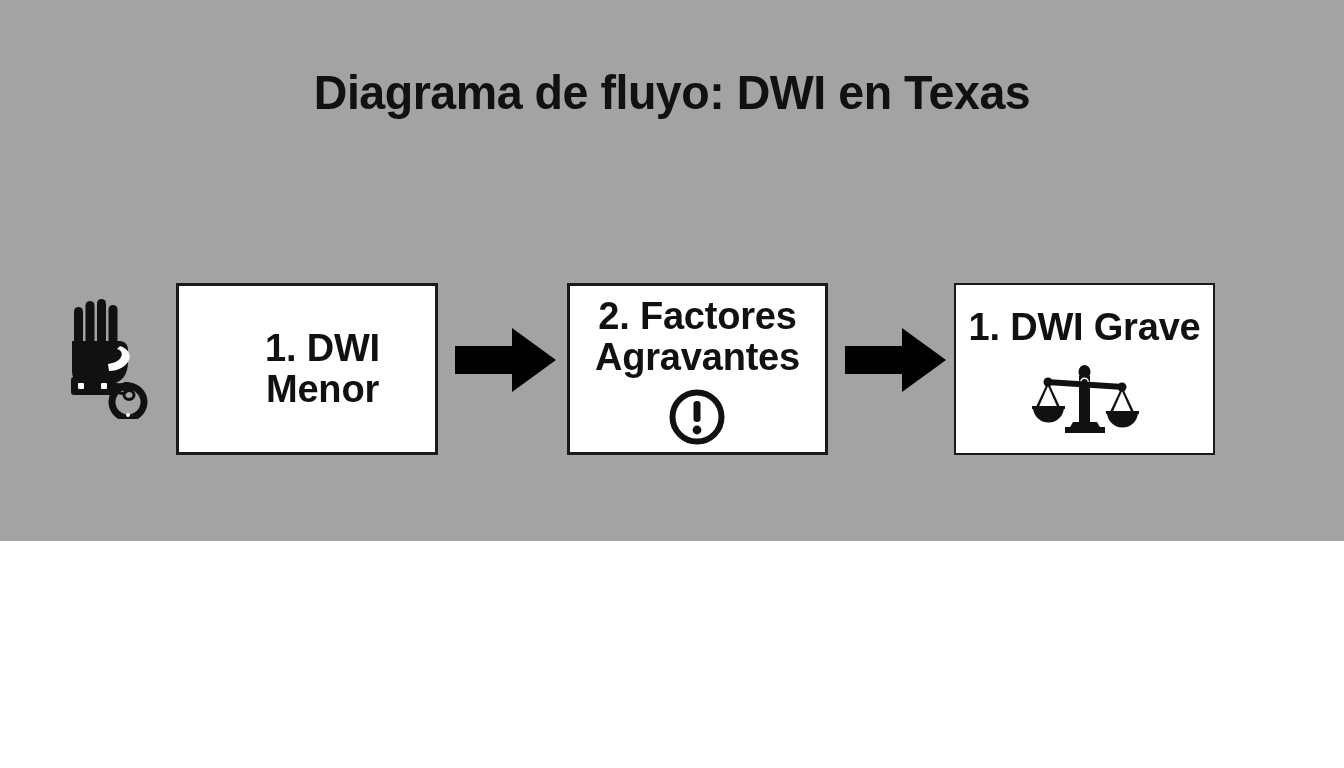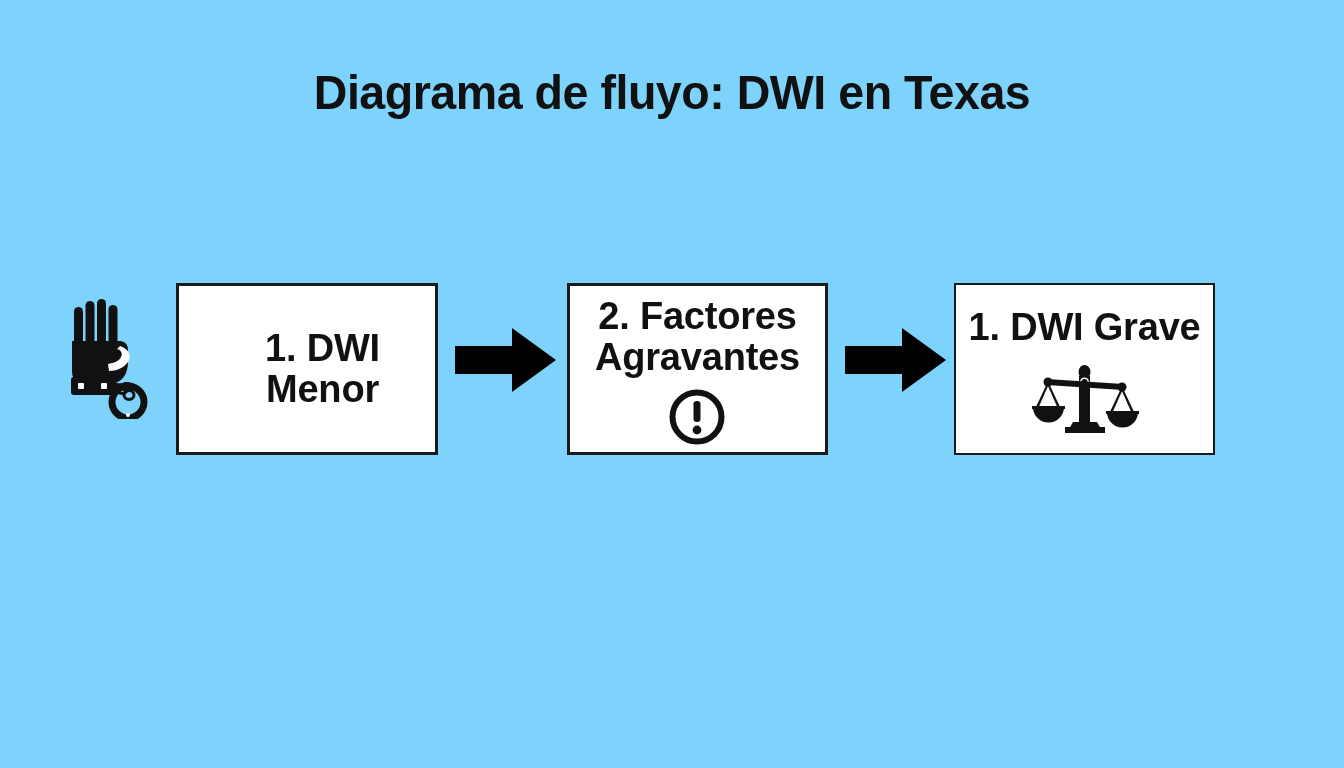--- a/index.html
+++ b/index.html
@@ -14,22 +14,22 @@
     overflow: hidden;
     position: relative;
     color: #111111;
   }
 
   #slide {
     position: absolute;
     left: 0;
     top: 0;
     width: 1344px;
-    height: 768px;
-    background: #7dd3fc;
+    height: 541px;
+    background: #a3a3a3;
   }
 
   
   .slide-title {
     position: absolute;
     left: 0;
     top: 66px;
     width: 1344px;
     text-align: center;
     font-family: "Liberation Sans", sans-serif;

